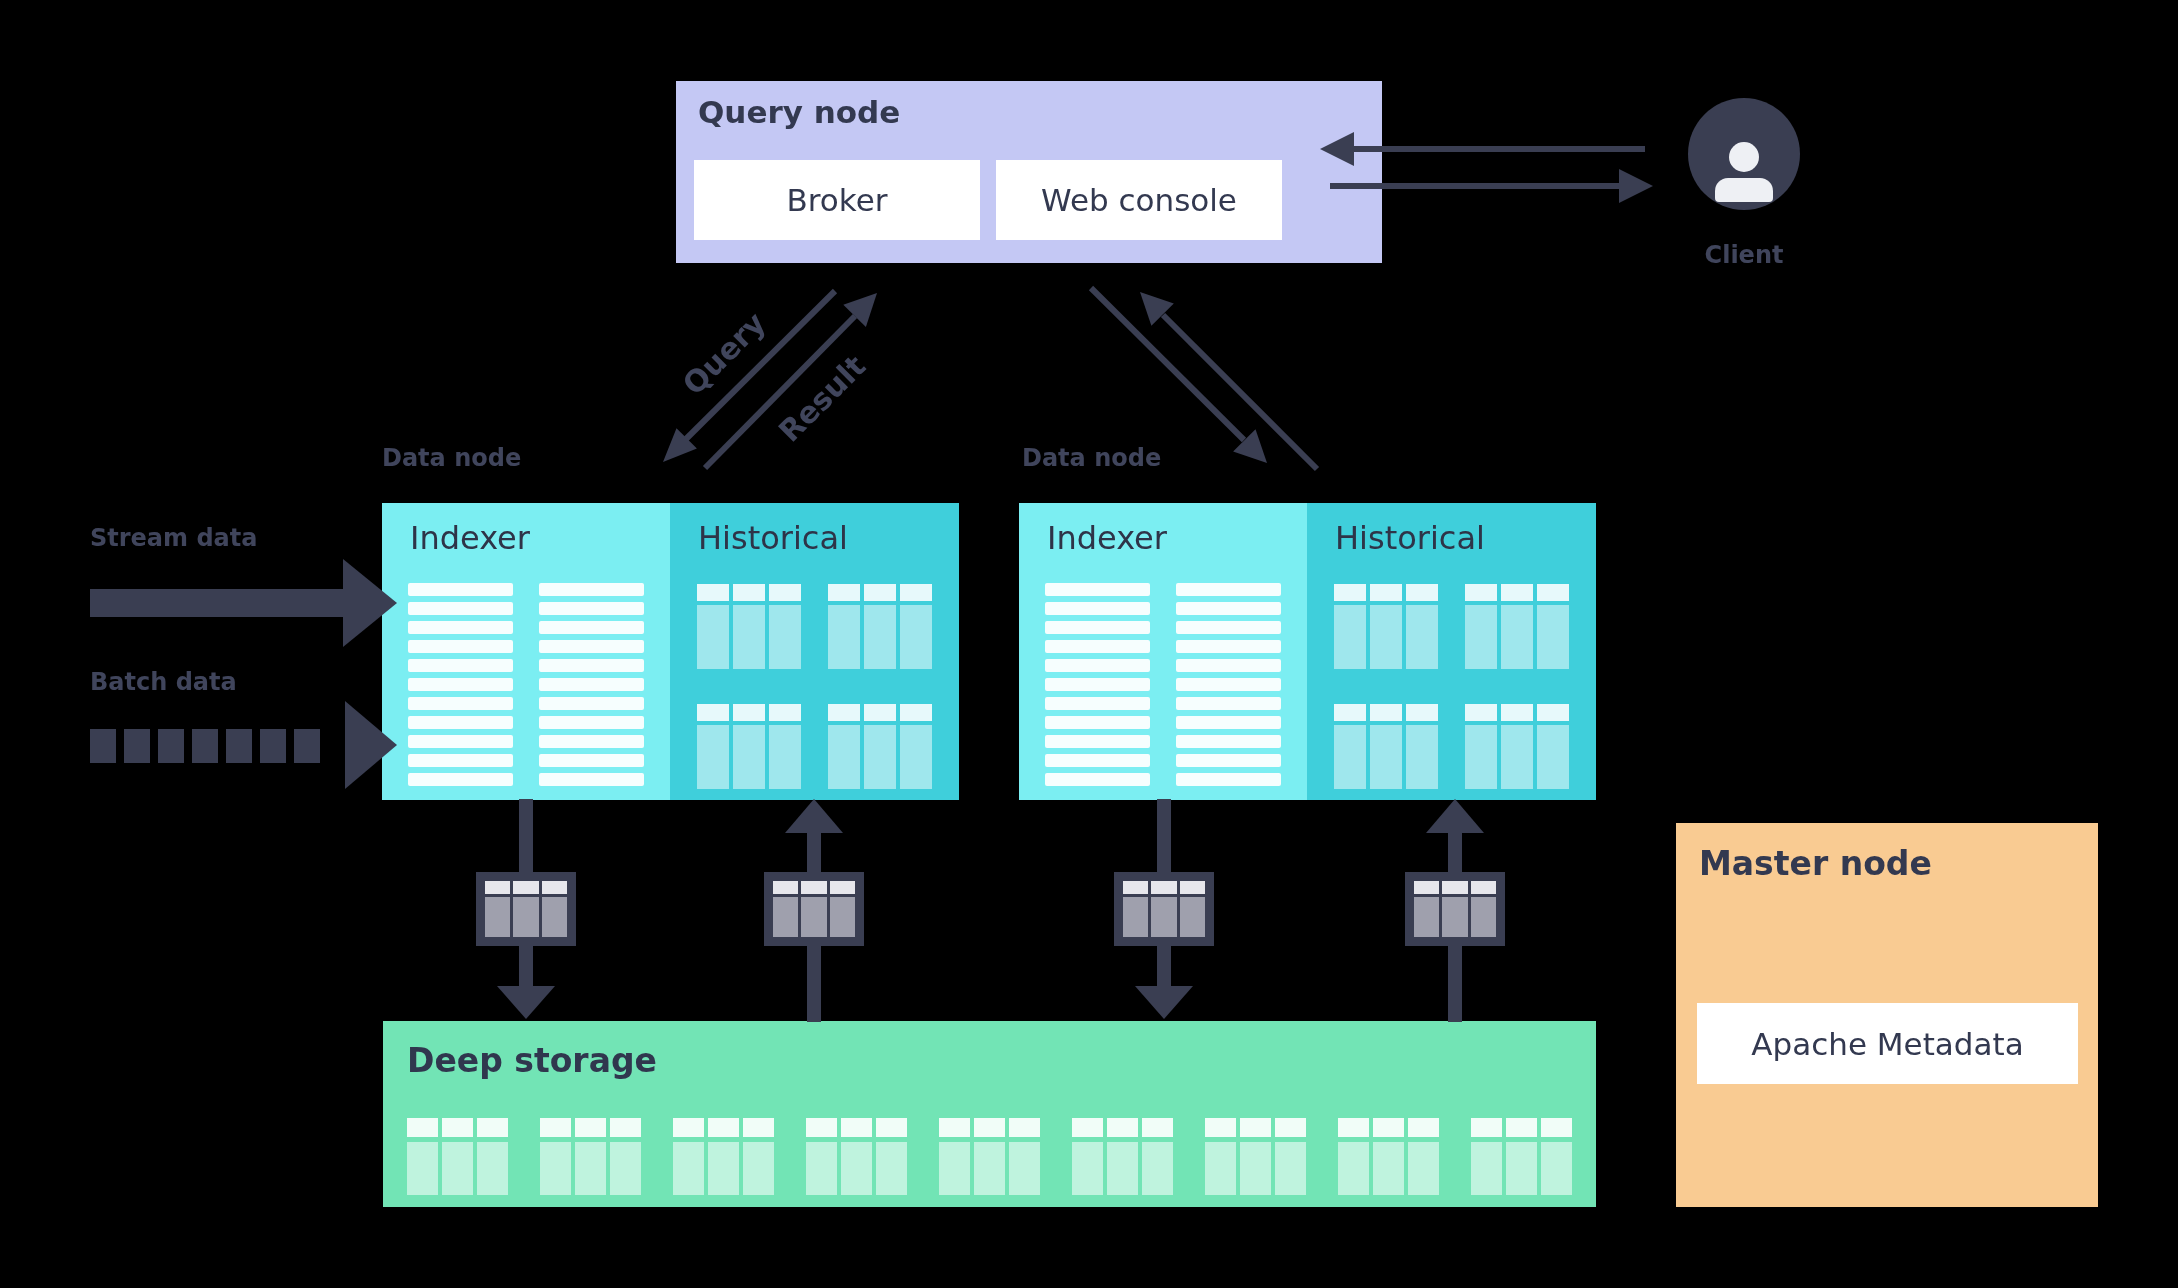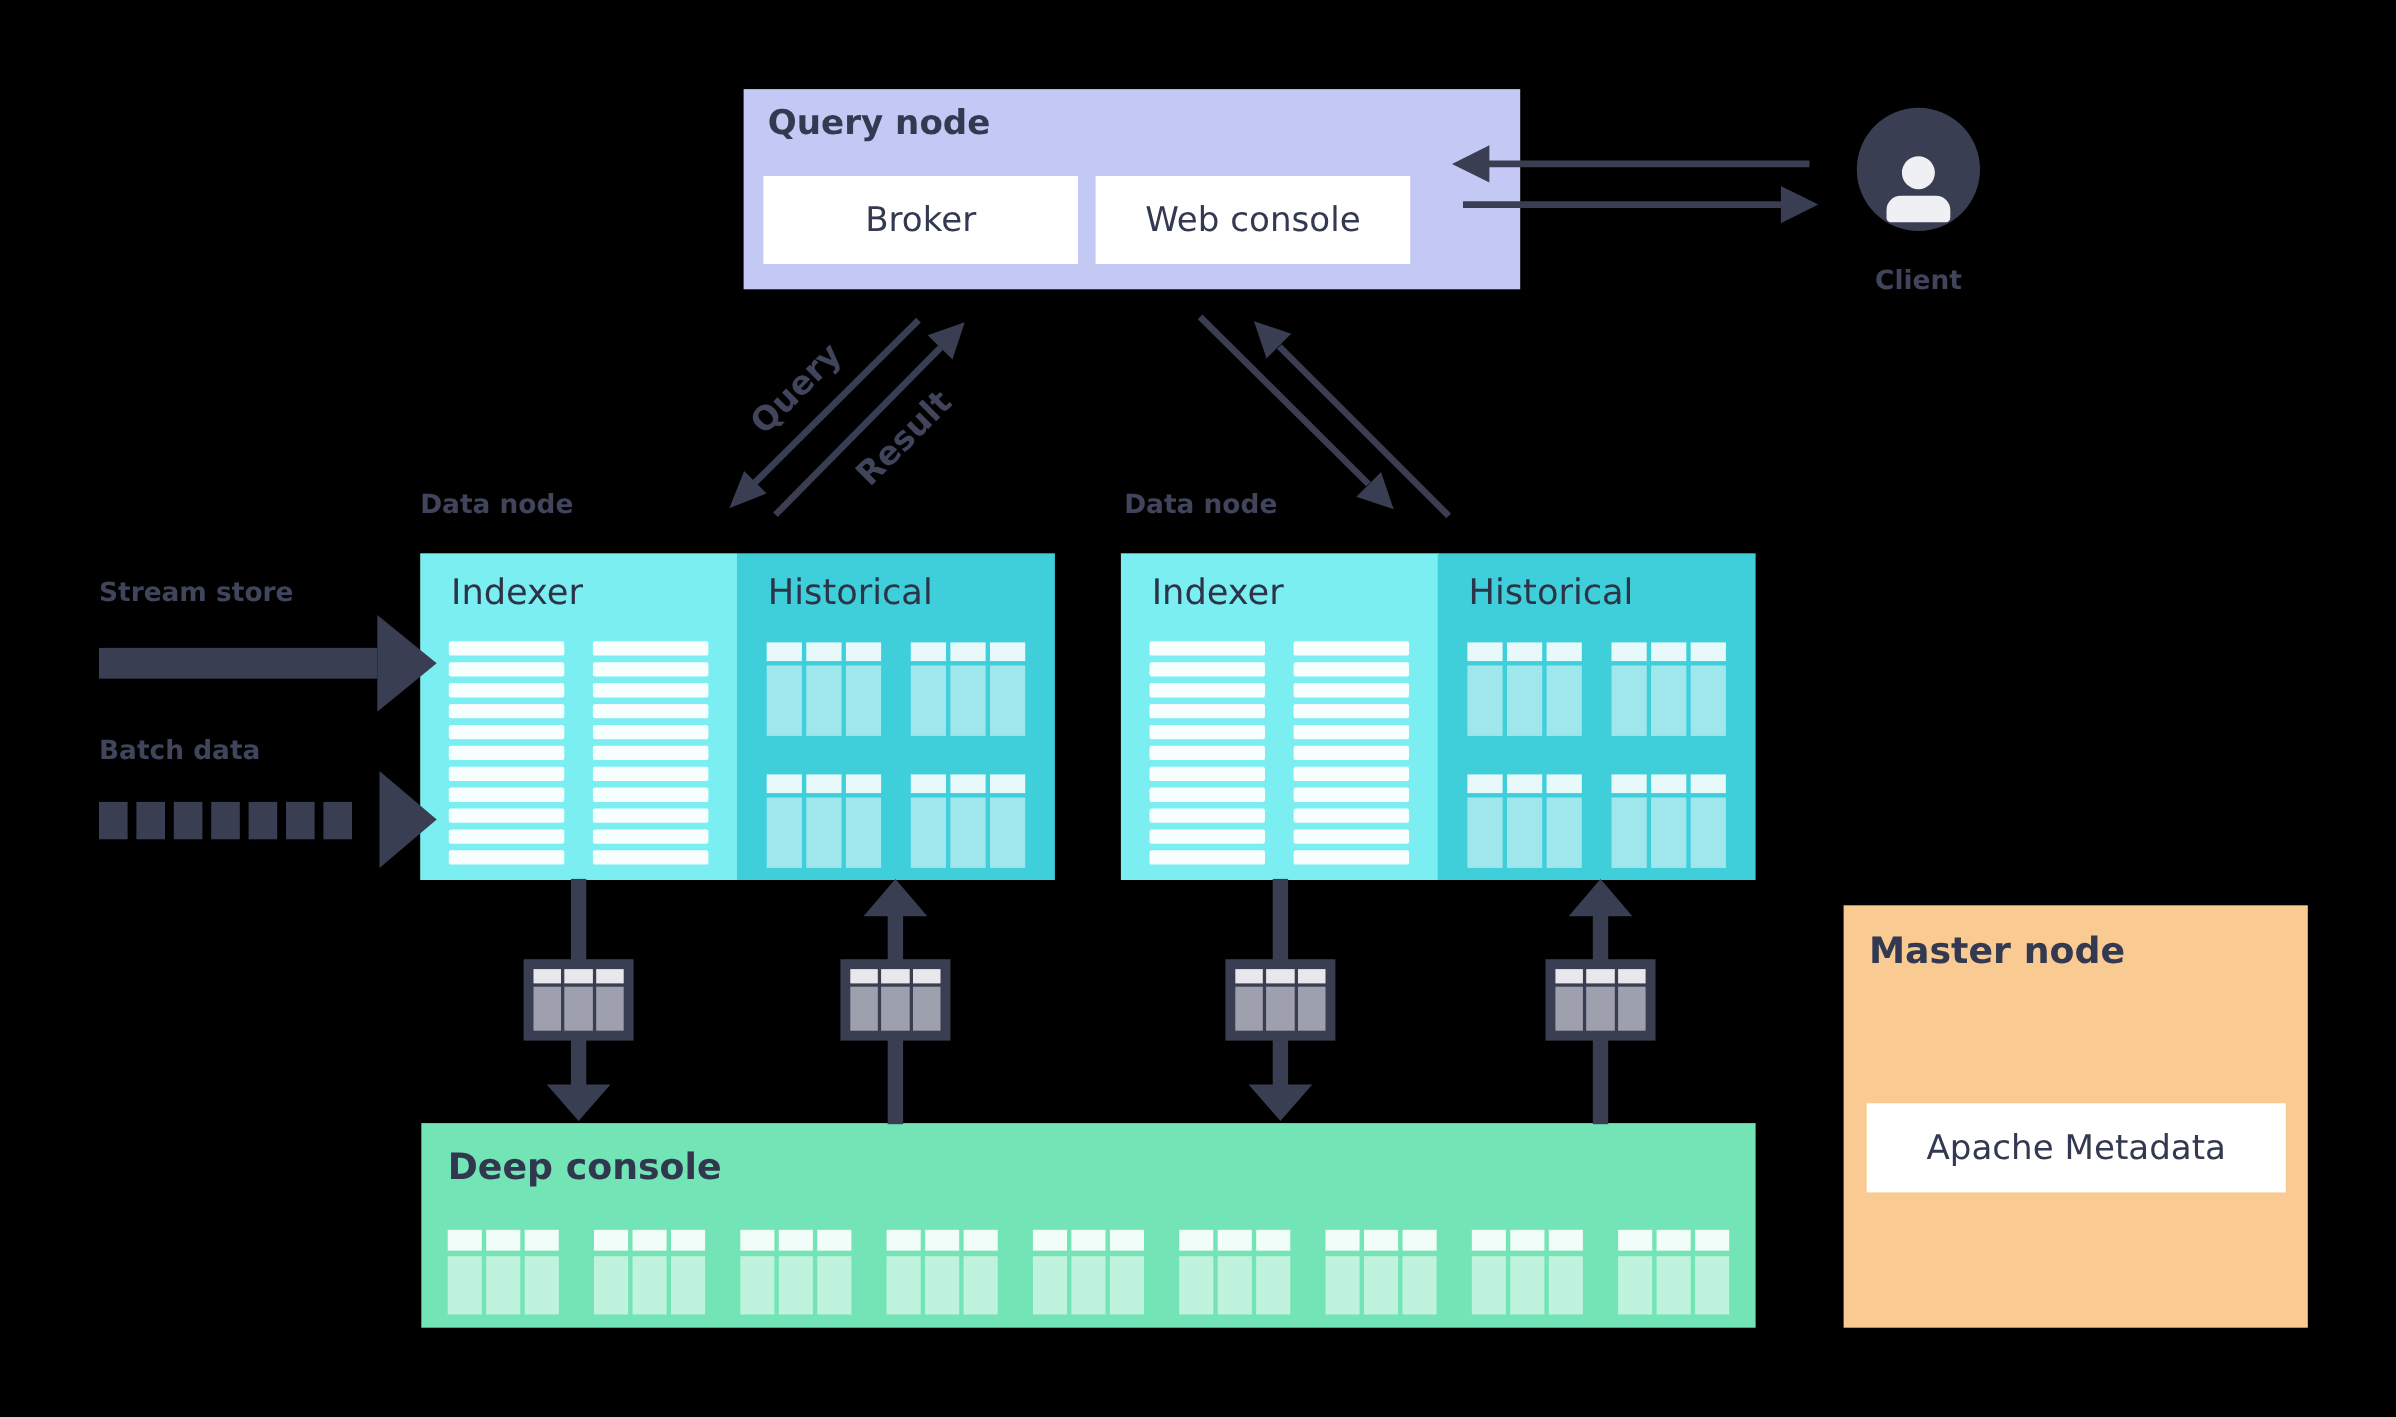--- a/index.html
+++ b/index.html
@@ -311,21 +311,21 @@
           </div>
           <div class="tbody">
             <div></div>
             <div></div>
             <div></div>
           </div>
         </div>
     </div>
   </div>
 
-  <div class="float-label" style="left:90px;top:524px;">Stream store</div>
+  <div class="float-label" style="left:90px;top:524px;">Stream data</div>
   <div class="float-label" style="left:90px;top:668px;">Batch data</div>
 
   <div class="seg-icon" style="left:476px;top:872px;">
       <div class="thead">
         <div></div>
         <div></div>
         <div></div>
       </div>
       <div class="tbody">
         <div></div>
@@ -364,21 +364,21 @@
         <div></div>
       </div>
       <div class="tbody">
         <div></div>
         <div></div>
         <div></div>
       </div>
     </div>
 
   <div class="node-box ds">
-    <div class="ds-label">Deep console</div>
+    <div class="ds-label">Deep storage</div>
     <div class="ds-row">
         <div class="ds-table">
           <div class="thead">
             <div></div>
             <div></div>
             <div></div>
           </div>
           <div class="tbody">
             <div></div>
             <div></div>

